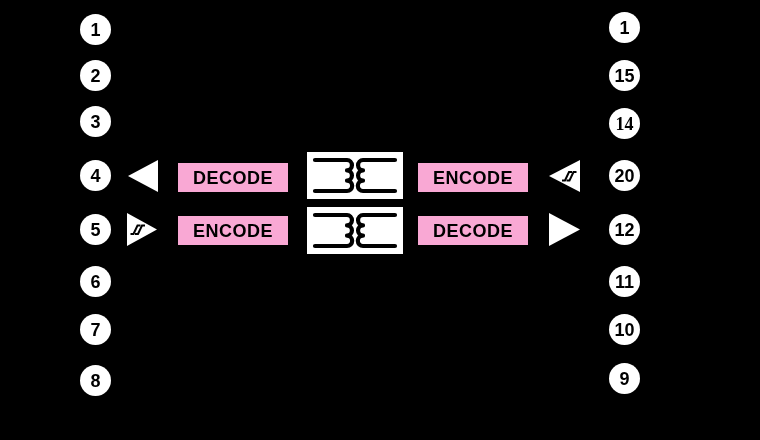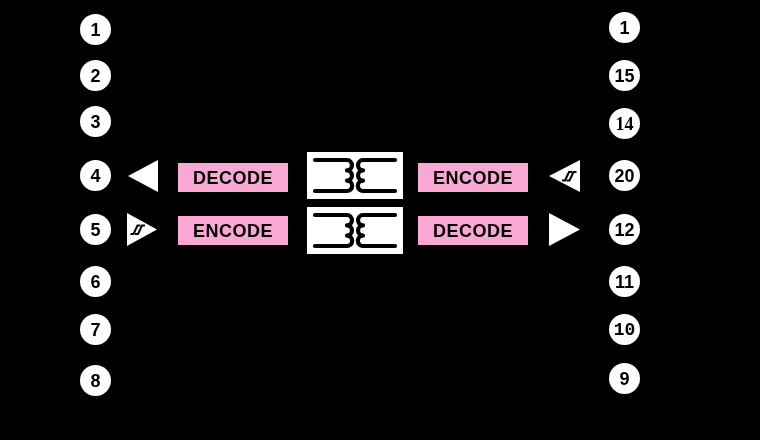--- a/index.html
+++ b/index.html
@@ -89,21 +89,21 @@
     </div>
   <div class="pin" style="left:609px; top:160px;">
       <span>20</span>
     </div>
   <div class="pin" style="left:609px; top:214px;">
       <span>12</span>
     </div>
   <div class="pin" style="left:609px; top:266px;text-align:right;">
       <span>11</span>
     </div>
-  <div class="pin" style="left:609px; top:314px;font-family:Liberation Mono, monospace;">
+  <div class="pin" style="left:609px; top:314px;">
       <span>10</span>
     </div>
   <div class="pin" style="left:609px; top:363px;">
       <span>9</span>
     </div>
 
   <svg class="icon-abs" style="left:128px; top:160px;" width="30" height="32" viewBox="0 0 30 32">
     <polygon points="0,16 30,0 30,32" fill="#ffffff"></polygon>
   </svg>
 

